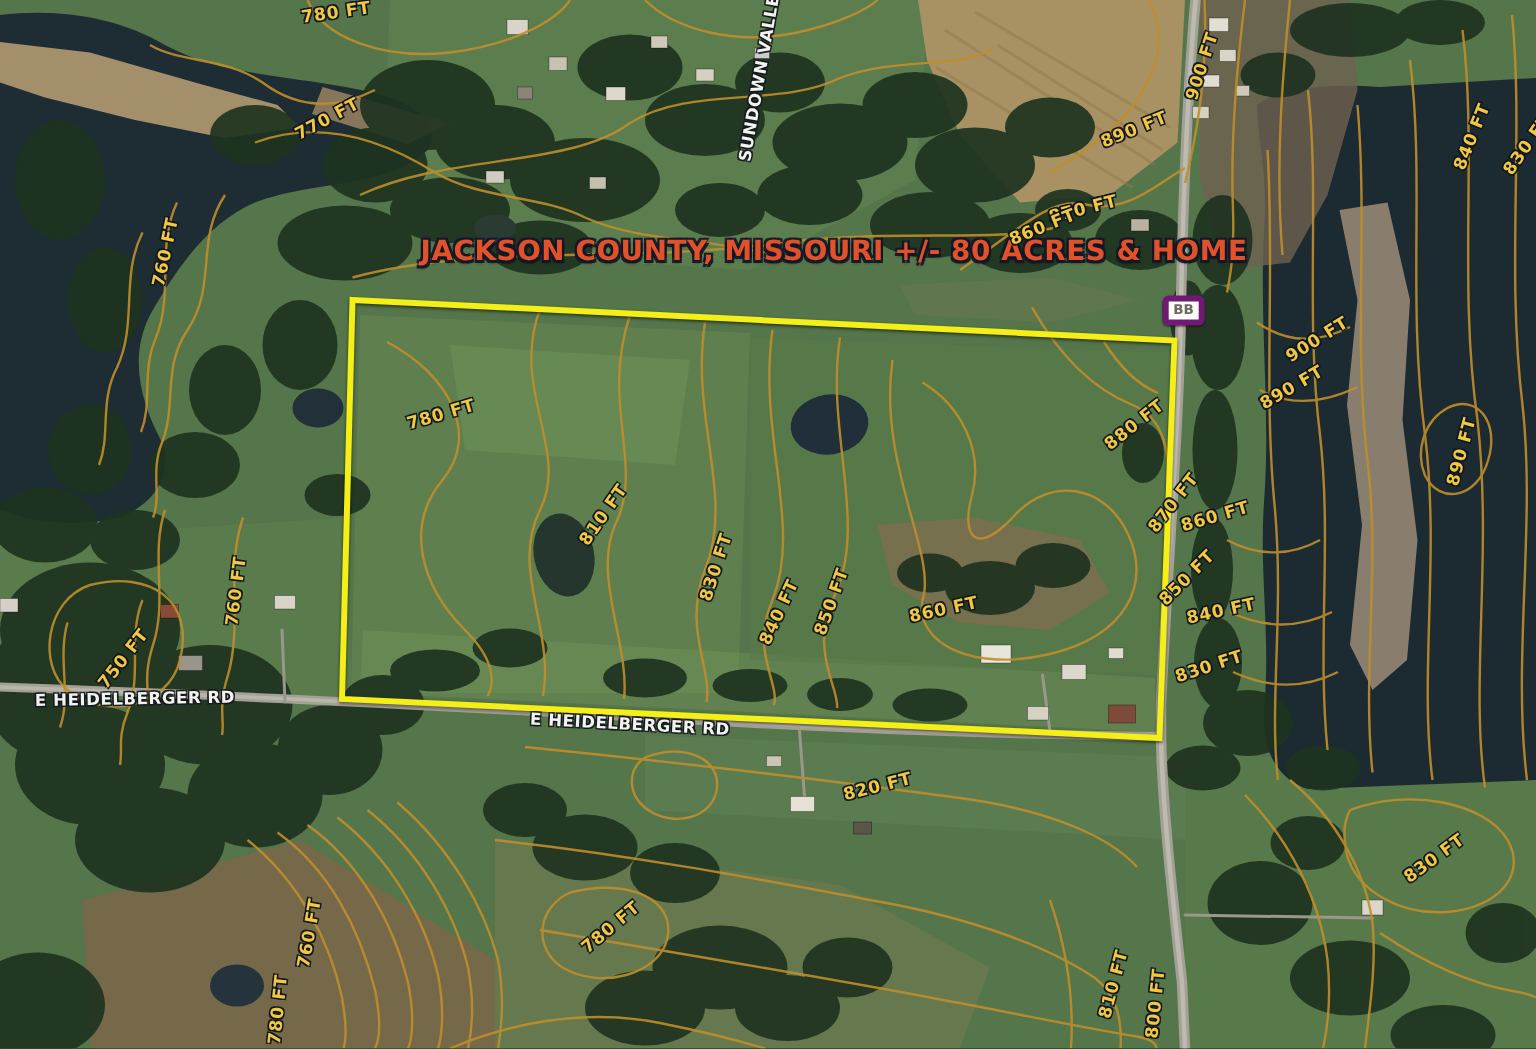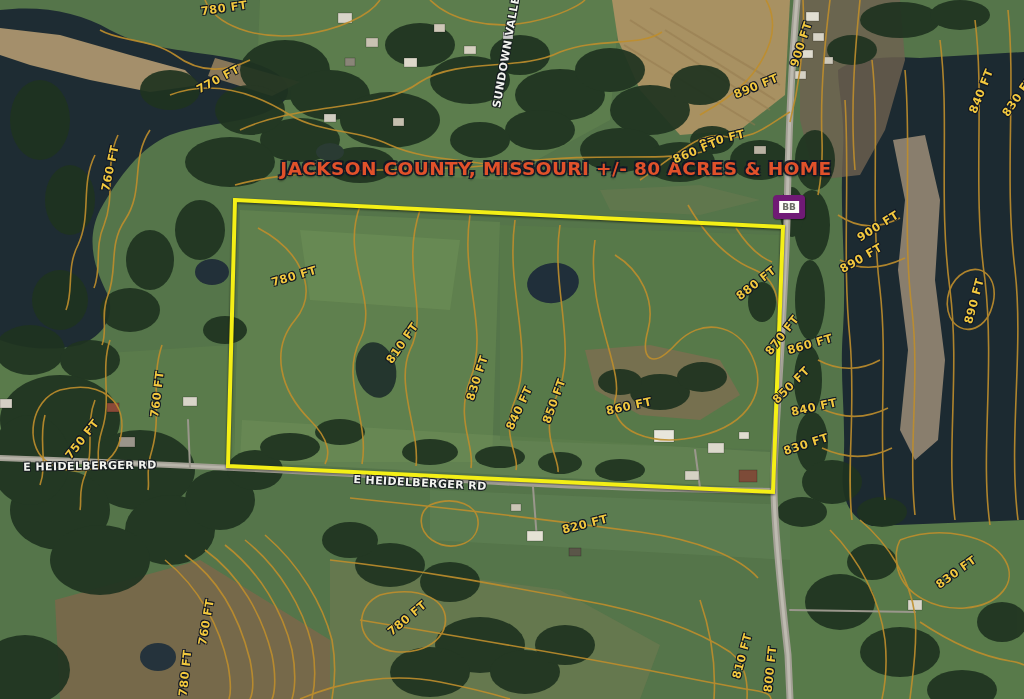--- a/index.html
+++ b/index.html
@@ -35,21 +35,21 @@
     position:absolute;left:524px;top:168px;transform:translate(-50%,-50%);
     white-space:nowrap;font-size:18.5px;font-weight:700;letter-spacing:.4px;
     color:var(--title-orange);
     text-shadow:-1.5px -1.5px 0 rgba(18,22,38,.9),1.5px -1.5px 0 rgba(18,22,38,.9),
                 -1.5px 1.5px 0 rgba(18,22,38,.9),1.5px 1.5px 0 rgba(18,22,38,.9),
                 0 2px 2px rgba(0,0,0,.5);
     margin-left:32px;
   }
   #route-marker{
     position:absolute;left:789px;top:207px;transform:translate(-50%,-50%);
-    background:#fdfdf8;border:6px solid #701a75;border-radius:4px;
+    background:#fdfdf8;border:4px solid #701a75;border-radius:4px;
     padding:0 3px;font-size:9px;font-weight:700;color:#6b6b63;line-height:12px;
     box-shadow:0 1px 1px rgba(0,0,0,.4);
   }
 </style>
 </head>
 <body>
 
 <div id="map">
 
   <svg id="basemap" width="1024" height="699" viewBox="0 0 1024 699">

